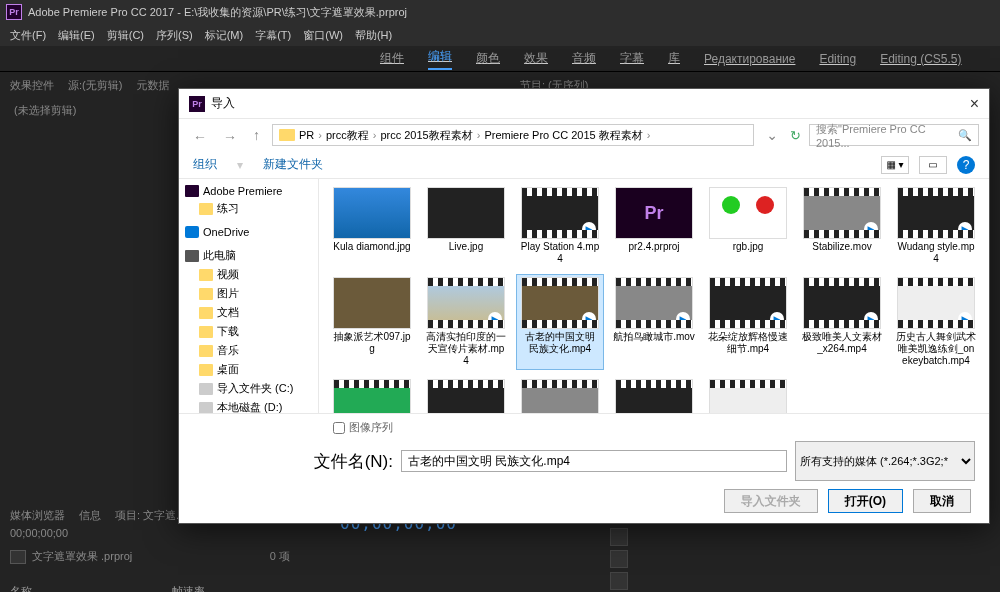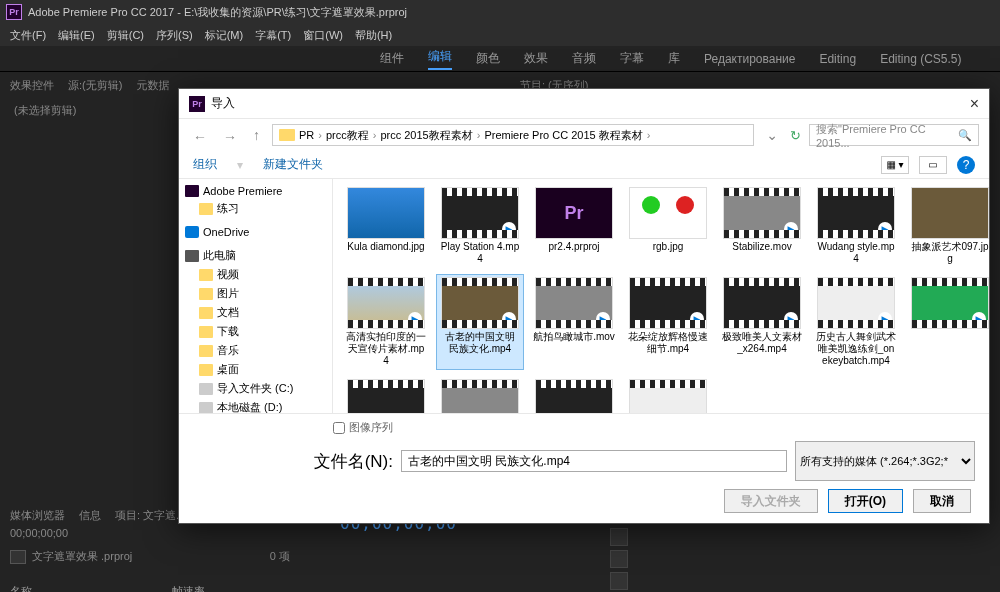--- a/index.html
+++ b/index.html
@@ -8,21 +8,21 @@
 
 .titlebar { height: 24px; background: #2d2d2d; display: flex; align-items: center; padding: 0 6px; }
 .titlebar .logo { width: 16px; height: 16px; background: #23002f; border: 1px solid #c080e8; margin-right: 6px; display: flex; align-items: center; justify-content: center; font-size: 9px; color: #c080e8; font-weight: bold; }
 .titlebar .title { font-size: 11px; color: #ccc; }
 
 
 .menubar { height: 22px; background: #2d2d2d; display: flex; align-items: center; padding: 0 4px; }
 .menubar span { padding: 0 6px; font-size: 11px; color: #ccc; cursor: pointer; }
 
 
-.wstabs { height: 26px; background: #232323; display: flex; align-items: center; padding-left: 380px; gap: 24px; border-bottom: 1px solid #000; }
+.wstabs { height: 26px; background: #232323; display: flex; align-items: center; padding-left: 380px; gap: 24px; border-bottom: 1px solid #000; text-decoration: underline; }
 .wstabs span { font-size: 12px; color: #999; cursor: pointer; }
 .wstabs .active { color: #4aa3ff; border-bottom: 2px solid #4aa3ff; padding-bottom: 3px; }
 
 
 .panels { position: absolute; top: 72px; left: 0; right: 0; bottom: 0; background: #232323; }
 .panel-left { position: absolute; top: 0; left: 0; width: 500px; height: 380px; background: #232323; padding: 6px 10px; font-size: 11px; color: #888; }
 .panel-left .tabs { display: flex; gap: 14px; margin-bottom: 8px; }
 .panel-left .notice { color: #888; margin-top: 10px; margin-left: 4px; }
 .panel-right-top { position: absolute; top: 0; left: 510px; right: 0; height: 380px; background: #232323; padding: 6px 10px; font-size: 11px; color: #888; }
 .bottom-panels { position: absolute; top: 430px; left: 0; right: 0; bottom: 0; display: flex; }
@@ -56,21 +56,21 @@
 .dlg-nav .search { width: 170px; border: 1px solid #ccc; height: 22px; display: flex; align-items: center; padding: 0 6px; font-size: 11px; color: #888; }
 .dlg-nav .search .mag { margin-left: auto; color: #666; }
 
 .dlg-toolbar { height: 28px; display: flex; align-items: center; padding: 0 14px; gap: 20px; border-bottom: 1px solid #e8e8e8; }
 .dlg-toolbar .lnk { font-size: 12px; color: #16a; cursor: pointer; }
 .dlg-toolbar .right { margin-left: auto; display: flex; gap: 10px; align-items: center; }
 .dlg-toolbar .viewbtn { width: 28px; height: 18px; border: 1px solid #ccc; font-size: 10px; display: flex; align-items: center; justify-content: center; cursor: pointer; }
 .dlg-toolbar .help { width: 18px; height: 18px; border-radius: 50%; background: #0078d7; color: #fff; font-size: 12px; display: flex; align-items: center; justify-content: center; cursor: pointer; }
 
 .dlg-body { flex: 1; display: flex; overflow: hidden; }
-.dlg-tree { width: 154px; border-right: 1px solid #e8e8e8; padding: 4px 2px; overflow-y: auto; }
+.dlg-tree { width: 140px; border-right: 1px solid #e8e8e8; padding: 4px 2px; overflow-y: auto; }
 .tree-item { display: flex; align-items: center; gap: 4px; padding: 2px 4px; font-size: 11px; cursor: pointer; }
 .tree-item .ico { width: 14px; height: 12px; background: #ffd96b; border-radius: 1px; flex-shrink: 0; }
 .tree-item.onedrive .ico { background: #0078d7; border-radius: 2px; }
 .tree-item.thispc .ico { background: #555; }
 .tree-item.drive .ico { background: #ccc; }
 .tree-item.sub { padding-left: 18px; }
 .tree-item.pr .ico { background: #23002f; }
 .tree-indent { height: 6px; }
 
 .dlg-files { flex: 1; padding: 6px 10px; overflow-y: auto; }
@@ -283,20 +283,24 @@
           <span>本地磁盘 (E:)</span>
         </div>
       </div>
     <div class="dlg-files">
       <div class="file-grid" id="files">
           <div class="file-item">
             <div class="thumb t-blue"></div>
             <div class="file-label">Kula diamond.jpg</div>
           </div>
           <div class="file-item">
+            <div class="thumb t-dark"></div>
+            <div class="file-label">Live.jpg</div>
+          </div>
+          <div class="file-item">
             <div class="thumb t-dark video">
               <div class="badge">▶</div>
             </div>
             <div class="file-label">Play Station 4.mp4</div>
           </div>
           <div class="file-item">
             <div class="thumb t-pr">Pr</div>
             <div class="file-label">pr2.4.prproj</div>
           </div>
           <div class="file-item">

